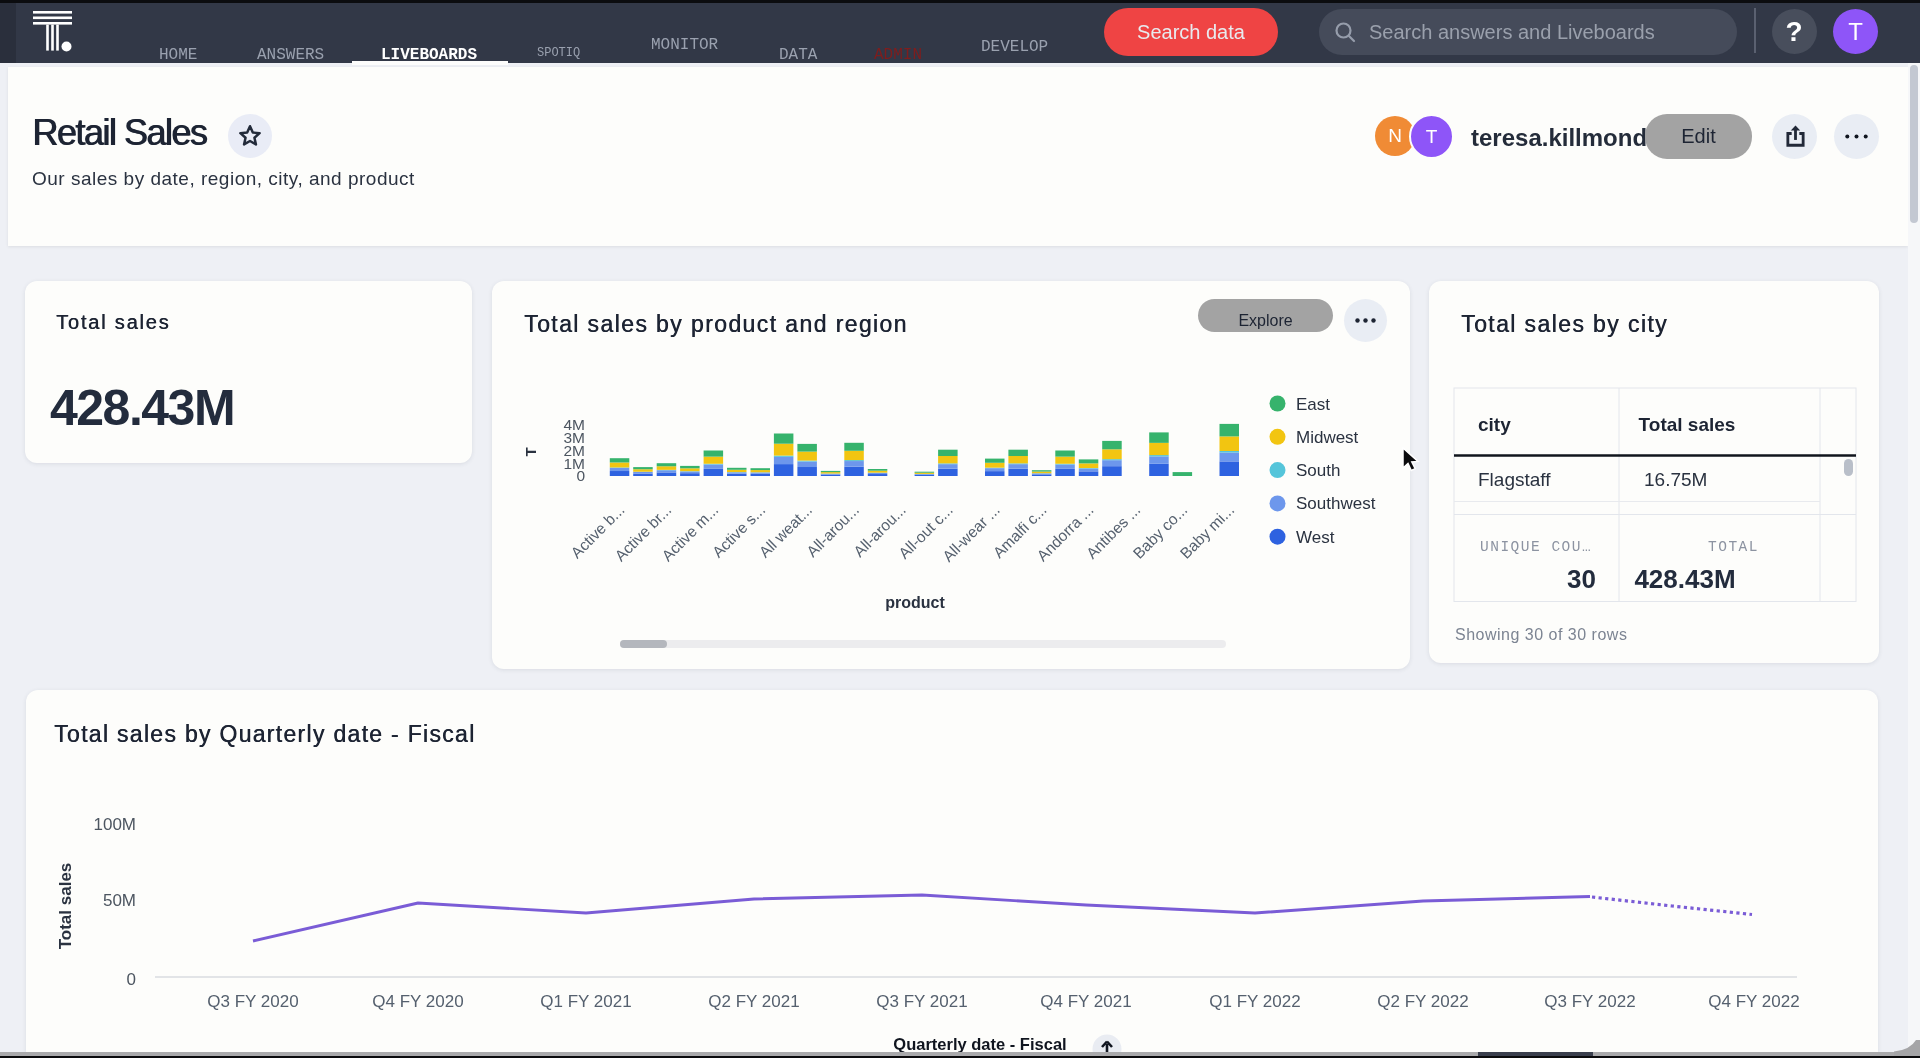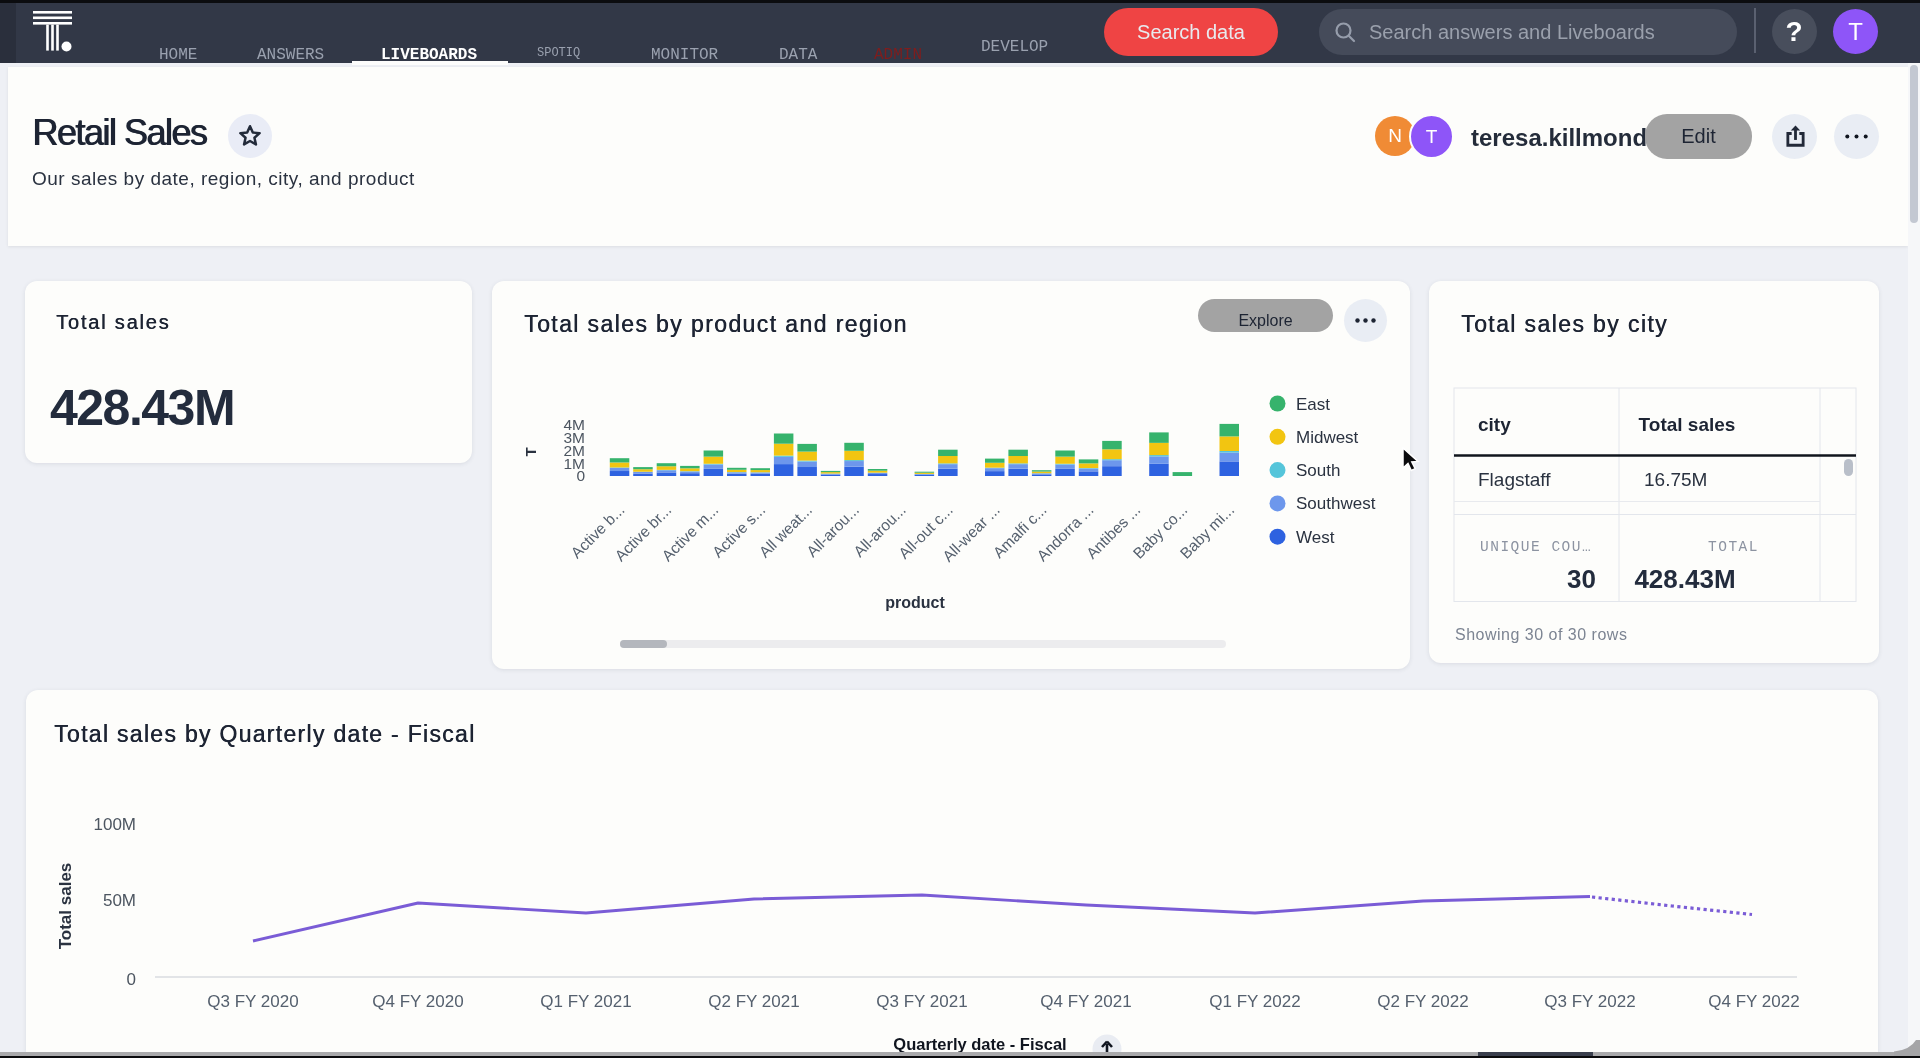--- a/index.html
+++ b/index.html
@@ -26,21 +26,21 @@
     <rect x="21.2" y="16.6" width="2.6" height="26"></rect>
     <rect x="26.2" y="16.6" width="2.6" height="26"></rect>
     <circle cx="36.5" cy="38.5" r="5"></circle>
   </g>
 </svg>
 
 <div class="abs mono" style="top:22px;left:159px;font-size:16px;color:#9aa1af;">HOME</div>
 <div class="abs mono" style="top:22px;left:257px;font-size:16px;color:#9aa1af;">ANSWERS</div>
 <div class="abs mono" style="top:22px;left:381px;font-size:16px;font-weight:bold;color:#ffffff;">LIVEBOARDS</div>
 <div class="abs mono" style="top:22px;left:537px;font-size:12px;color:#9aa1af;">SPOTIQ</div>
-<div class="abs mono" style="top:22px;left:651px;font-size:16px;color:#9aa1af;">MONITOR</div>
+<div class="abs mono" style="top:12px;left:651px;font-size:16px;color:#9aa1af;">MONITOR</div>
 <div class="abs mono" style="top:22px;left:779px;font-size:16px;color:#9aa1af;">DATA</div>
 <div class="abs mono" style="top:22px;left:874px;font-size:16px;color:#7f1d1d;">ADMIN</div>
 <div class="abs mono" style="top:14px;left:981px;font-size:16px;color:#9aa1af;text-align:right;">DEVELOP</div>
 <div class="abs" style="left:352px;top:60.5px;width:156px;height:4.5px;background:#fdfdfc;"></div>
 
 <div class="abs" style="left:1104px;top:7.5px;width:174px;height:48px;border-radius:24px;background:#ef4444;
   color:#e8eaee;font-size:20px;line-height:48px;text-align:center;">Search data</div>
 
 <div class="abs" style="left:1319px;top:9px;width:418px;height:46px;border-radius:23px;background:#454b5a;"></div>
 <svg class="abs" style="left:1333px;top:20px;" width="24" height="24" viewBox="0 0 24 24">

